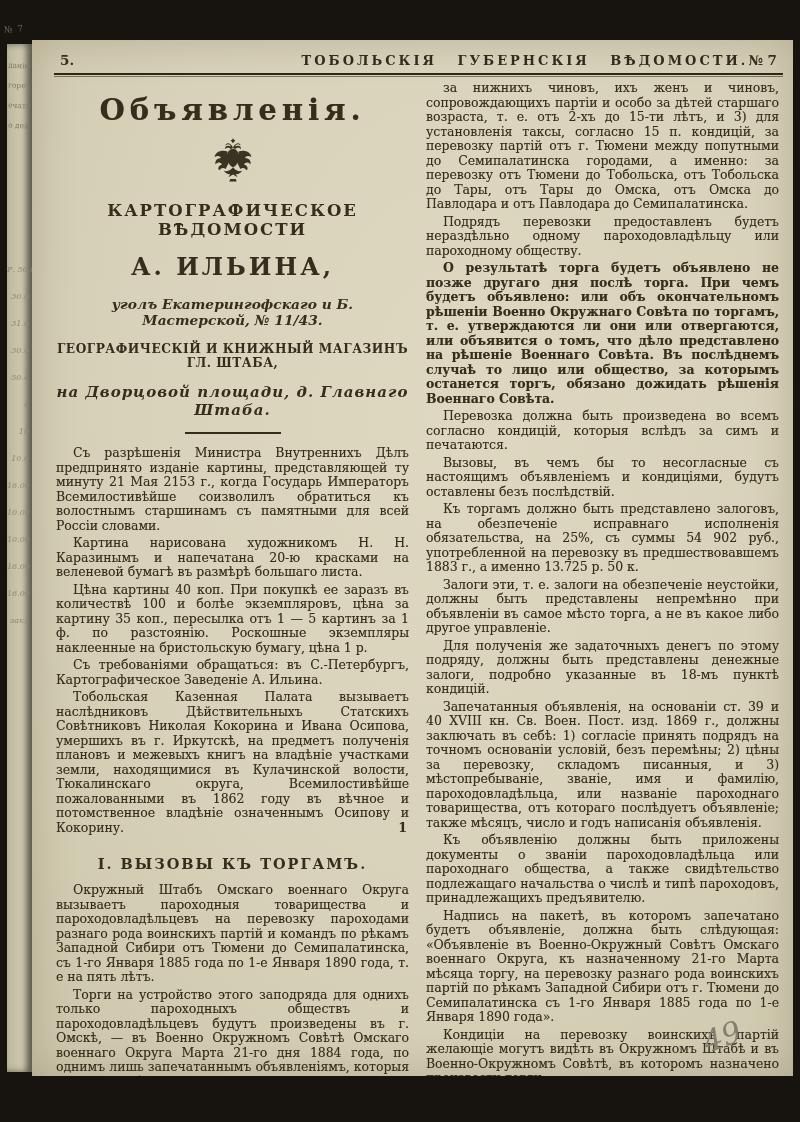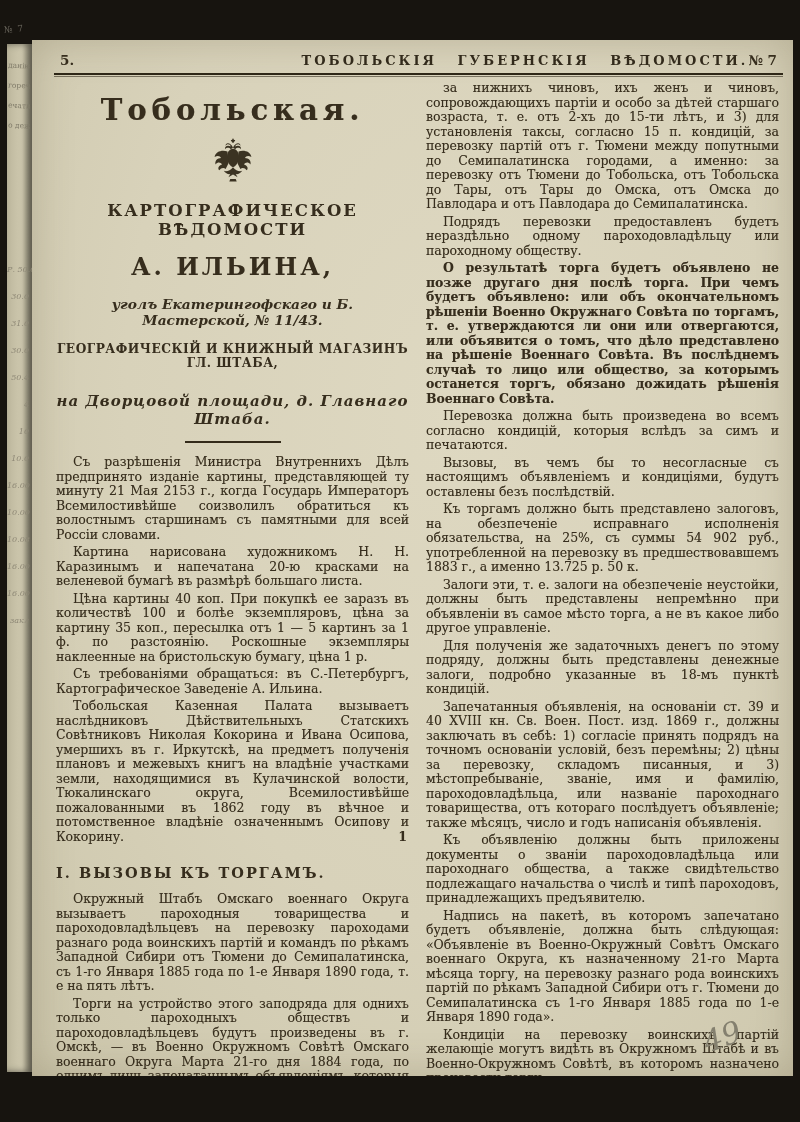--- a/index.html
+++ b/index.html
@@ -102,36 +102,36 @@
   }
   .ad-line3 {
     margin: 15px 0 0; text-align: center;
     font-size: 13.8px; font-style: italic; font-weight: bold;
   }
   .ad-line4 {
     margin: 14px 0 0; text-align: center;
     font-size: 12.2px; font-weight: bold; letter-spacing: .5px;
   }
   .ad-line5 {
-    margin: 22px 0 0; text-align: center;
+    margin: 13px 0 0; text-align: center;
     font-size: 15px; font-weight: bold; font-style: italic; letter-spacing: 1px;
   }
   .ad-divider {
     width: 96px; margin: 13px auto 12px;
     border: 0; border-top: 2px solid #342b1a;
   }
 
   .notice { position: relative; }
   .notice-mark {
     position: absolute; right: 2px; bottom: 0;
     font-weight: bold; font-size: 12.5px;
   }
 
   .tenders-title {
-    margin: 20px 0 11px; 
+    margin: 20px 0 11px; text-align: center;
     font-size: 14.5px; font-weight: bold; letter-spacing: 2px;
   }
 
   
   .right-col p:nth-child(12),
   .right-col p:nth-child(13),
   .right-col p:nth-child(14) { margin-top: 9px; }
   .right-col p:nth-child(2) { margin-top: 1px; font-weight: bold; }
 
   .pencil-mark {
@@ -177,21 +177,21 @@
   <div class="masthead-row">
     <span class="page-num">5.</span>
     <span class="masthead">ТОБОЛЬСКІЯ ГУБЕРНСКІЯ ВѢДОМОСТИ.</span>
     <span class="issue-num">№ 7</span>
   </div>
   <div class="head-rule"></div>
 
   <div class="columns">
 
     <div class="col">
-      <h1 class="ann-title">Тобольская.</h1>
+      <h1 class="ann-title">Объявленія.</h1>
 
       <div class="eagle-wrap">
         <svg viewBox="0 0 100 110" aria-hidden="true">
           <circle cx="50" cy="7" r="3.2"></circle>
           <rect x="48.7" y="2" width="2.6" height="9"></rect>
           <rect x="45.5" y="5" width="9" height="2.4"></rect>
           <path d="M50 22 C46 10 33 9 34 18 C36 12 44 13 45 19 C38 15 31 19 33 25 C36 21 42 21 45 25 Z"></path>
           <path d="M50 22 C54 10 67 9 66 18 C64 12 56 13 55 19 C62 15 69 19 67 25 C64 21 58 21 55 25 Z"></path>
           <path d="M50 24 C42 24 37 32 37 42 C37 54 44 62 50 64 C56 62 63 54 63 42 C63 32 58 24 50 24 Z"></path>
           <path d="M38 30 C26 26 12 30 10 42 C16 38 22 39 24 44 C16 44 10 50 12 58 C17 52 23 53 26 58 C19 60 16 66 20 71 C24 65 30 64 34 68 L40 56 Z"></path>

